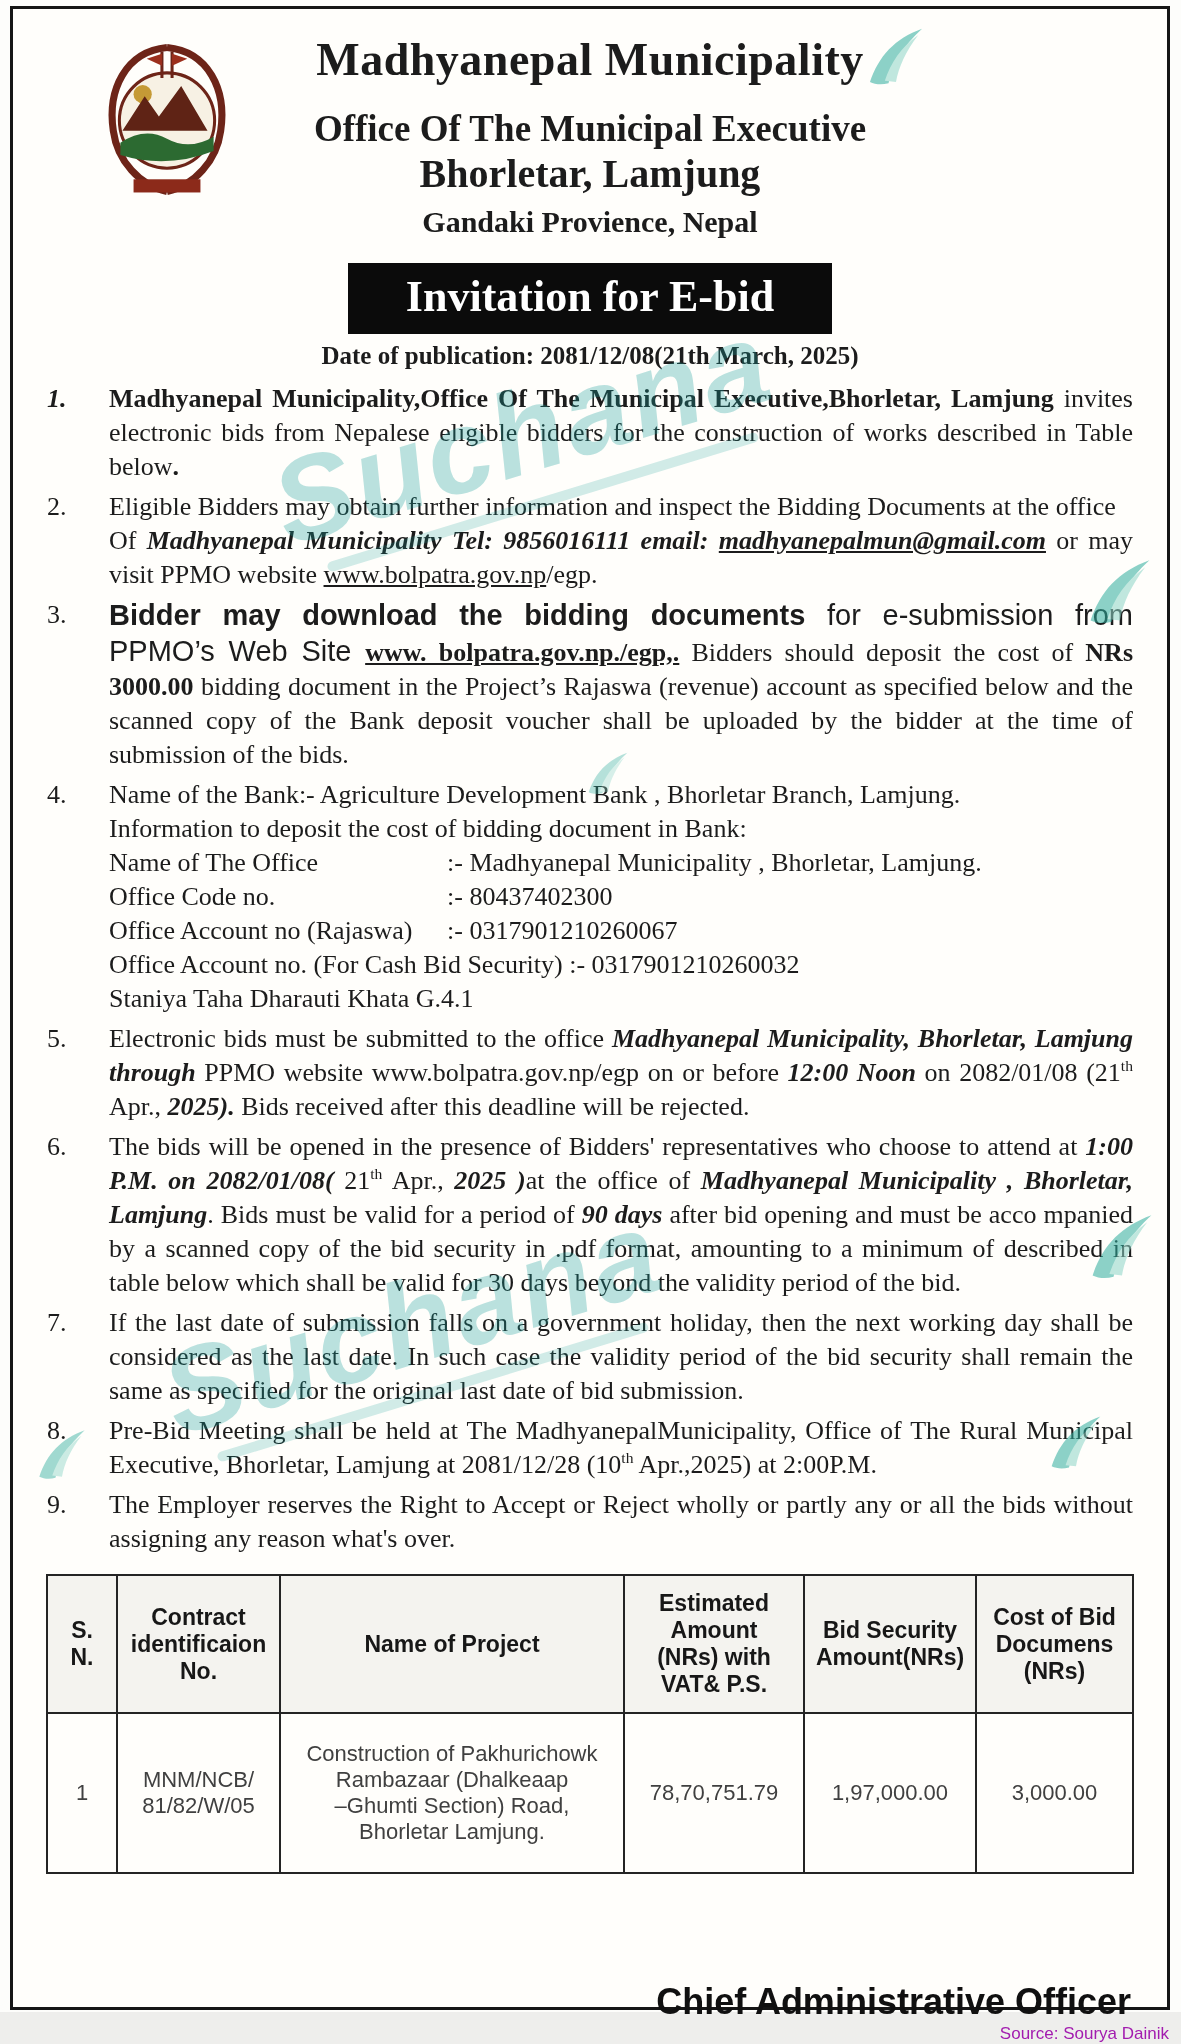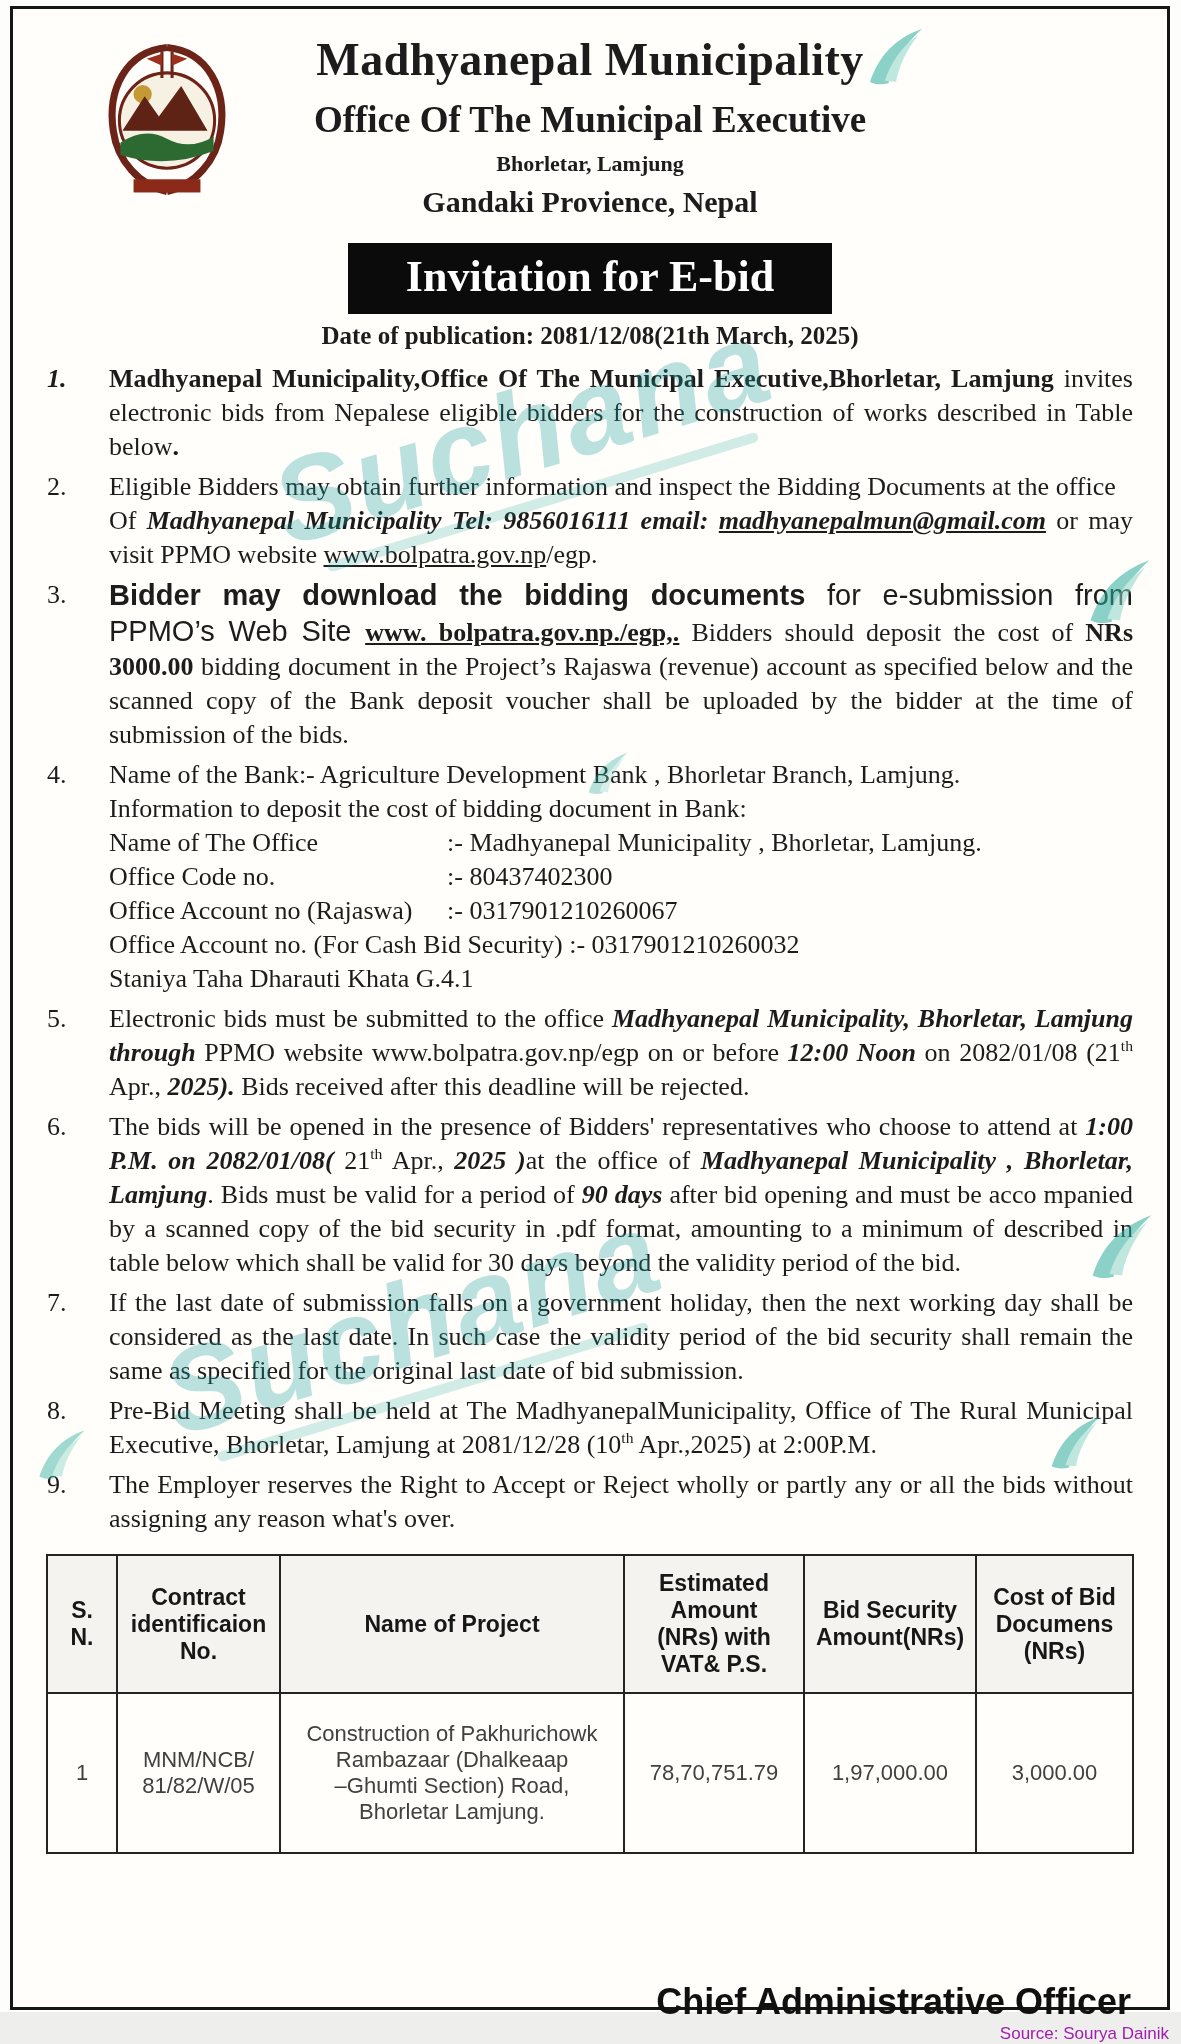--- a/index.html
+++ b/index.html
@@ -4,22 +4,22 @@
 <style>
   html,body{margin:0;padding:0;background:#ffffff;}
   .canvas{position:relative;width:1181px;height:2044px;background:#fdfdfb;overflow:hidden;
           font-family:"Liberation Serif",serif;color:#1c1c1c;}
   .doc{position:absolute;left:10px;top:6px;width:1154px;height:1998px;
        border:3px solid #161616;background:#fffefb;}
   
   .header{text-align:center;padding-top:24px;position:relative;z-index:2;}
   .logo{position:absolute;left:78px;top:26px;width:152px;height:168px;}
   .h-title{font-size:46px;font-weight:bold;letter-spacing:.5px;}
-  .h-sub{font-size:37px;font-weight:bold;margin-top:12px;}
-  .h-addr{font-size:22px;font-weight:bold;margin-top:10px;}
+  .h-sub{font-size:37px;font-weight:bold;margin-top:21px;}
+  .h-addr{font-size:40px;font-weight:bold;}
   .h-prov{font-size:30px;font-weight:bold;margin-top:8px;}
   .banner{display:inline-block;background:#0b0b0b;color:#ffffff;font-size:44px;font-weight:bold;
           padding:8px 58px 12px;margin-top:24px;}
   .pubdate{font-size:25px;font-weight:bold;margin-top:8px;}
   
   .notice{margin:12px 34px 0 30px;position:relative;z-index:2;}
   .item{display:flex;margin-bottom:6px;}
   .item-num{flex:none;width:62px;font-size:26px;line-height:34px;padding-left:4px;}
   .item-num.bi{font-weight:bold;font-style:italic;}
   .item-body{flex:1;font-size:26px;line-height:34px;}

